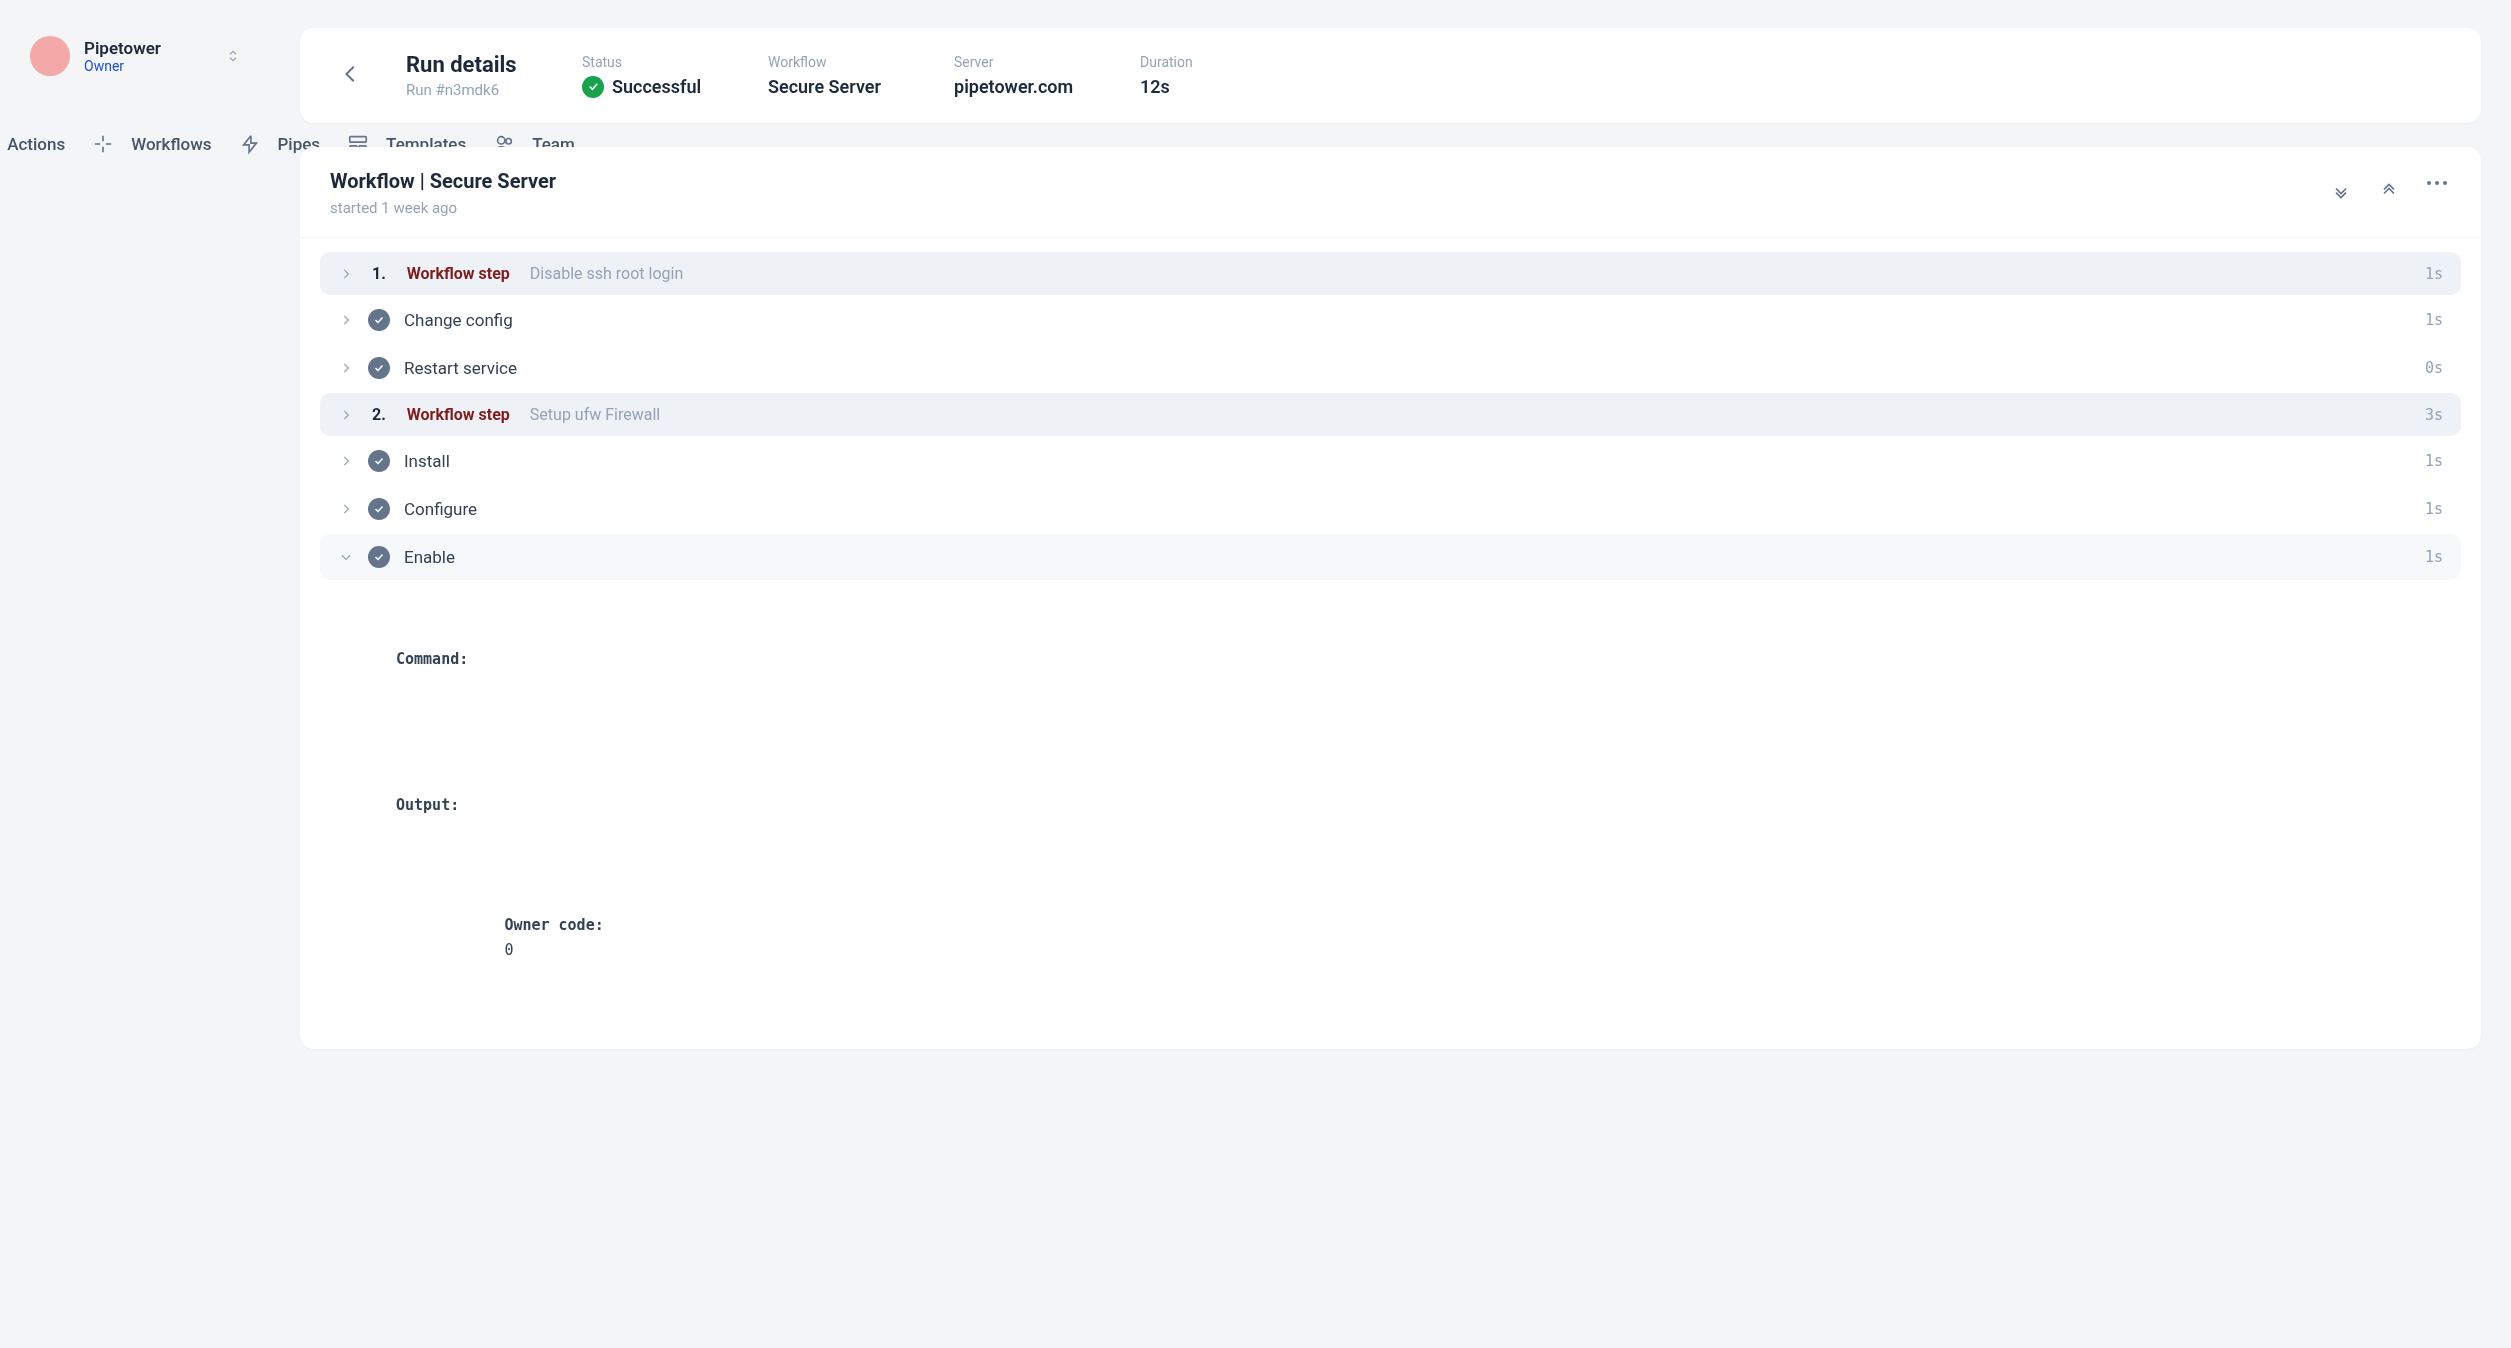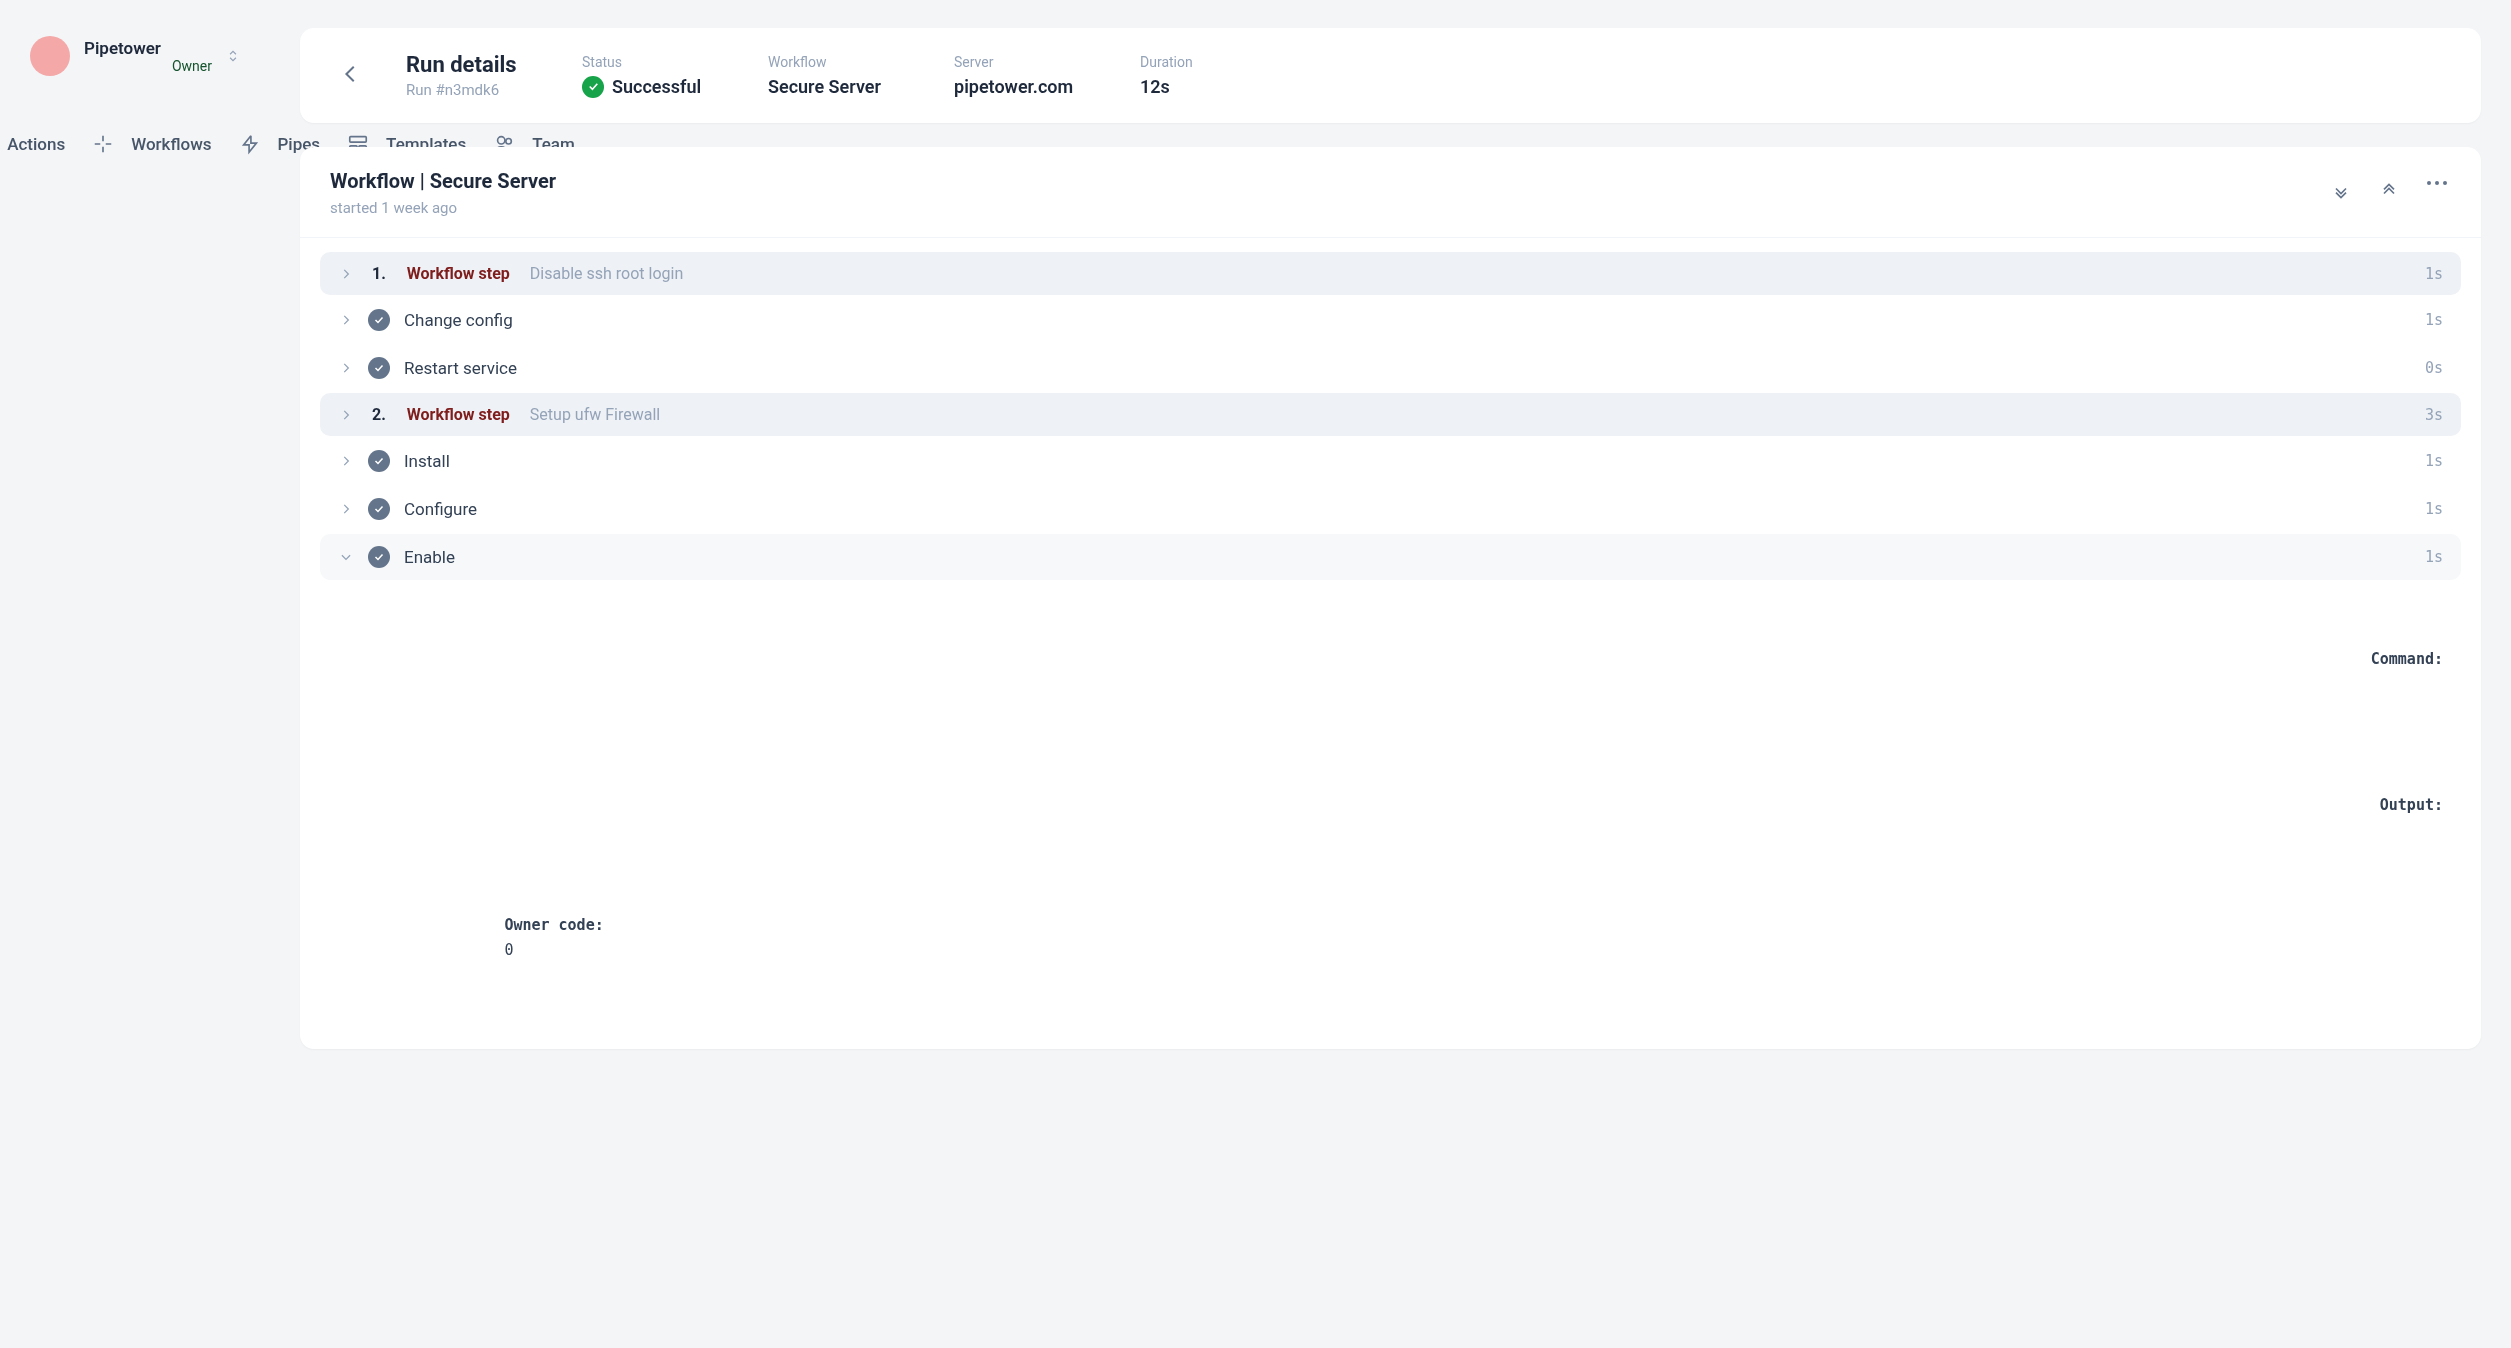--- a/index.html
+++ b/index.html
@@ -23,21 +23,21 @@
   border-radius: 8px;
   cursor: pointer;
 }
 .org-avatar {
   width: 40px; height: 40px;
   border-radius: 50%;
   background: #f4a8a8;
 }
 .org-info { flex: 1; }
 .org-name { font-weight: 600; font-size: 17px; color: #1e293b; }
-.org-role { font-size: 14px; color: #14532d; text-align: right; }
+.org-role { font-size: 14px; color: #1d4ed8; }
 .org-chev {
   color: #94a3b8;
   display: flex; flex-direction: column;
   line-height: 6px; font-size: 12px;
 }
 .nav { margin-top: 36px; display: flex; gap: 6px; justify-content: center; }
 .nav-item {
   display: flex; align-items: center; gap: 16px;
   padding: 12px 10px;
   border-radius: 8px;
@@ -129,21 +129,21 @@
   font-family: ui-monospace, SFMono-Regular, Menlo, monospace;
   font-size: 15px; color: #94a3b8;
 }
 .step-output {
   padding: 14px 18px 14px 76px;
   font-family: ui-monospace, SFMono-Regular, Menlo, monospace;
   font-size: 15px;
   line-height: 1.7;
   color: #334155;
 }
-.step-output .lbl { font-weight: 700; text-align: right; }
+.step-output .lbl { font-weight: 700; }
 .step-output .block { margin-bottom: 18px; white-space: pre-wrap; }
 .dots { display: flex; gap: 4px; align-items: center; }
 .dots span { width: 4px; height: 4px; border-radius: 50%; background: #64748b; }
 </style>
 </head>
 <body>
 
 <div class="app">
   <aside class="sidebar">
     <div class="org-switcher">

